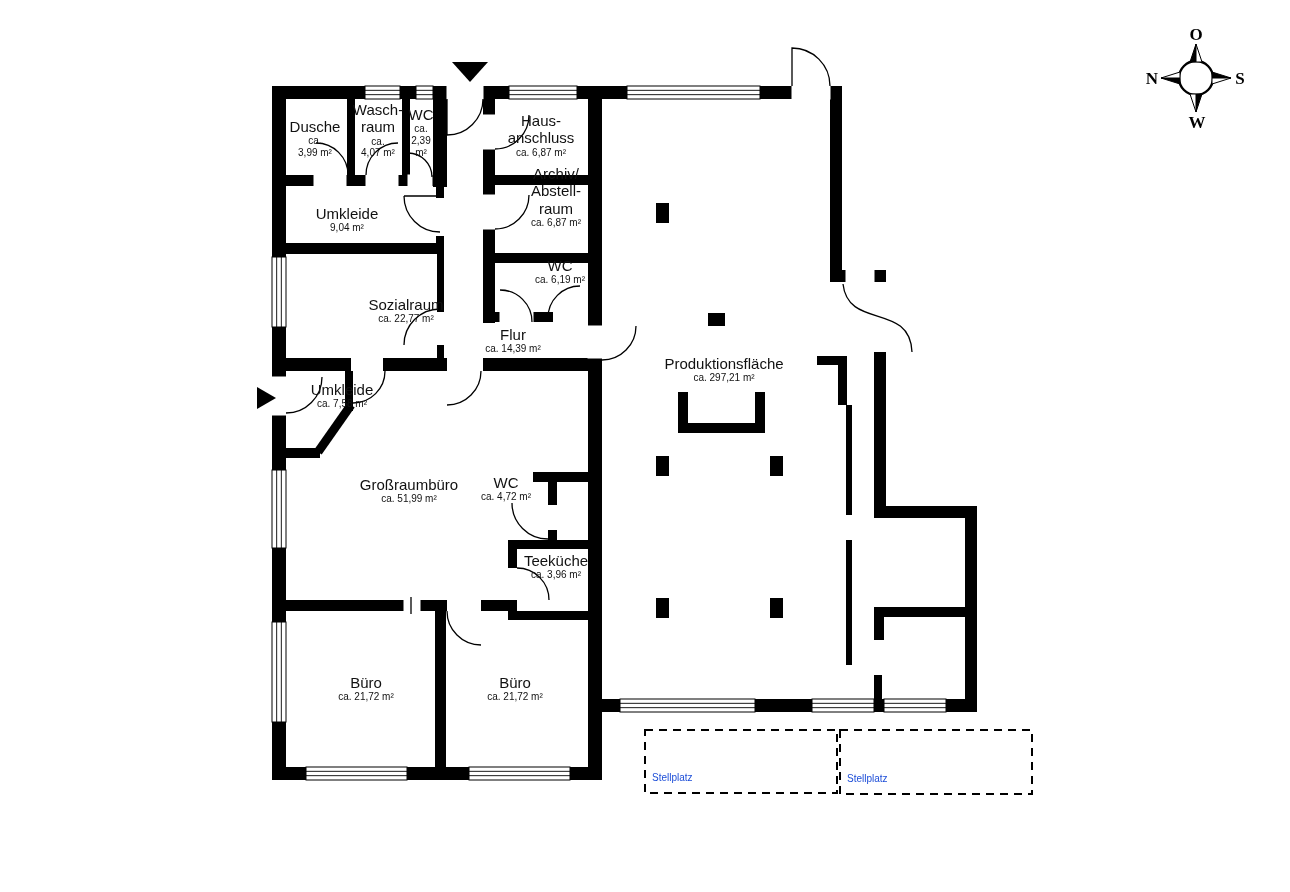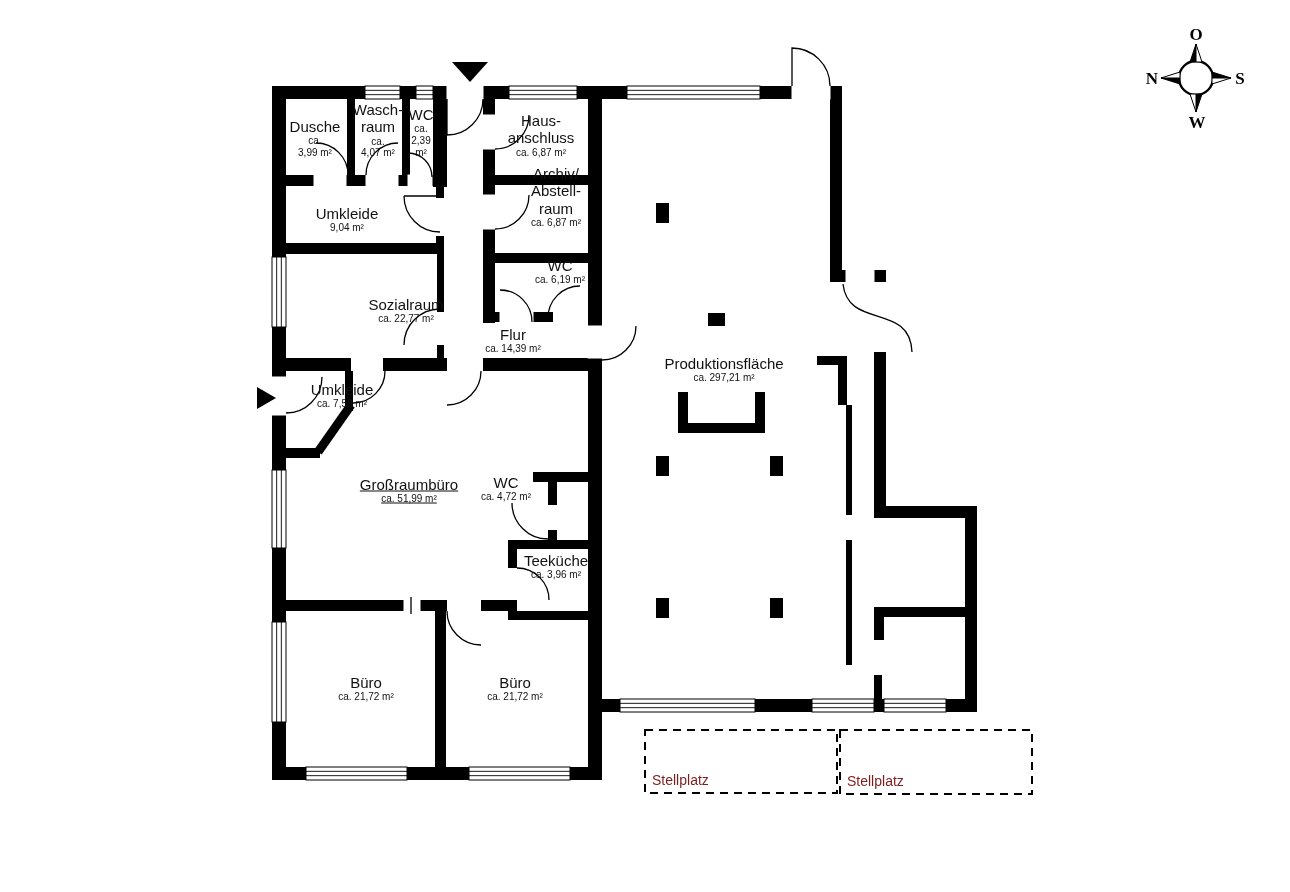--- a/index.html
+++ b/index.html
@@ -4,21 +4,21 @@
 <style>
   html,body{margin:0;padding:0;background:#ffffff;}
   .canvas{position:relative;width:1290px;height:892px;background:#ffffff;overflow:hidden;
           font-family:"Liberation Sans", sans-serif;}
   #plan-svg{position:absolute;left:0;top:0;}
   #labels{position:absolute;left:0;top:0;width:1290px;height:892px;pointer-events:none;}
   .room-label{position:absolute;transform:translate(-50%,-50%);text-align:center;
               color:#111;line-height:1.16;white-space:nowrap;}
   .room-name{font-size:15px;}
   .room-area{font-size:10px;}
-  .parking-label{position:absolute;font-size:14px;color:#7f1d1d;}
+  .parking-label{position:absolute;font-size:10px;color:#1d4ed8;}
 </style>
 </head>
 <body>
 
 <div class="canvas">
   <svg id="plan-svg" width="1290" height="892" viewBox="0 0 1290 892">
       <rect x="272" y="86" width="330" height="13" fill="#000000"></rect>
       <rect x="602" y="86" width="190" height="13" fill="#000000"></rect>
       <rect x="272" y="86" width="14" height="694" fill="#000000"></rect>
       <rect x="272" y="767" width="330" height="13" fill="#000000"></rect>
@@ -196,21 +196,21 @@
         <div class="room-area">ca. 22,77 m²</div>
       </div>
       <div class="room-label" style="left: 342px; top: 395px;">
         <div class="room-name">Umkleide</div>
         <div class="room-area">ca. 7,58 m²</div>
       </div>
       <div class="room-label" style="left: 513px; top: 340px;">
         <div class="room-name">Flur</div>
         <div class="room-area">ca. 14,39 m²</div>
       </div>
-      <div class="room-label" style="left: 409px; top: 490px; text-decoration: underline;">
+      <div class="room-label" style="left: 409px; top: 490px;">
         <div class="room-name">Großraumbüro</div>
         <div class="room-area">ca. 51,99 m²</div>
       </div>
       <div class="room-label" style="left: 506px; top: 488px;">
         <div class="room-name">WC</div>
         <div class="room-area">ca. 4,72 m²</div>
       </div>
       <div class="room-label" style="left: 556px; top: 566px;">
         <div class="room-name">Teeküche</div>
         <div class="room-area">ca. 3,96 m²</div>

